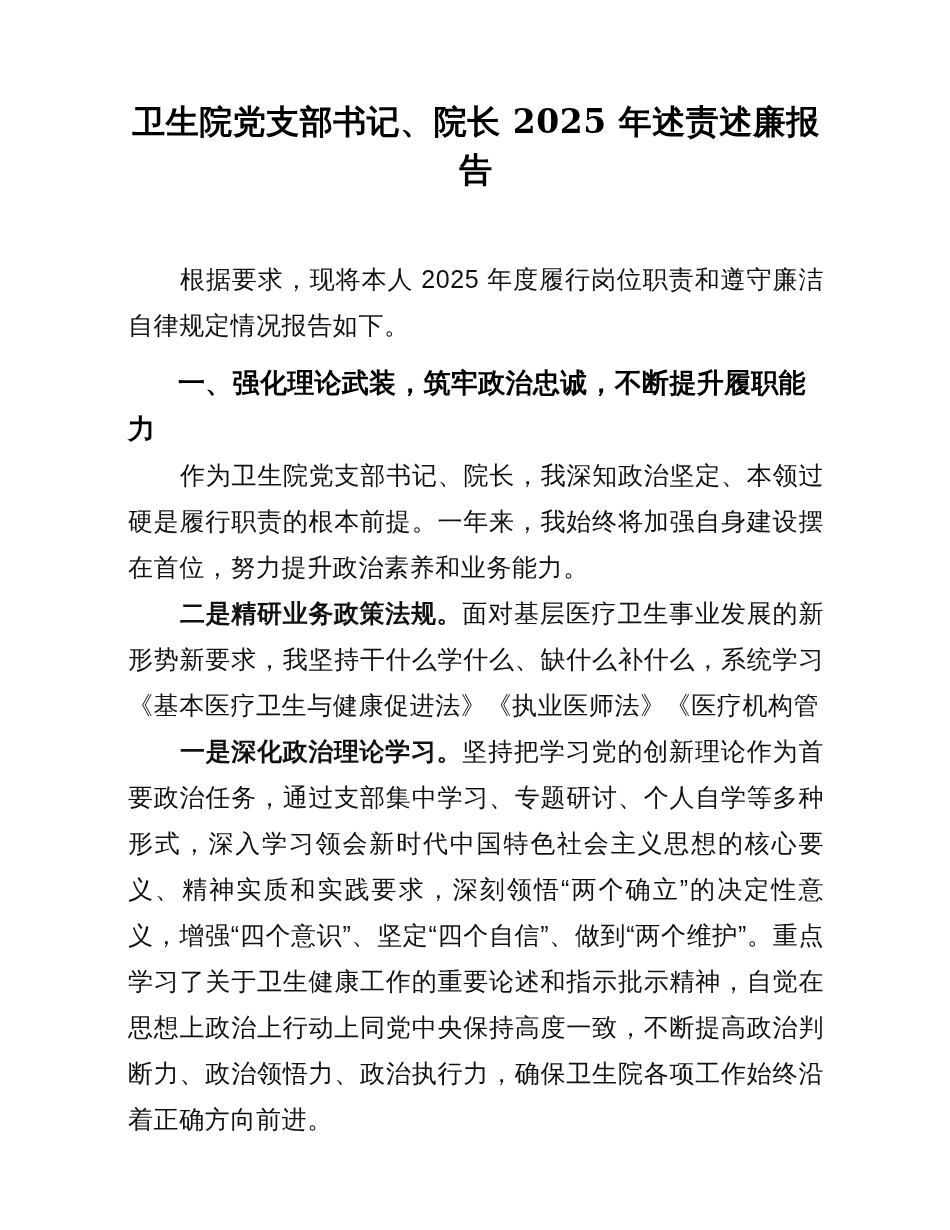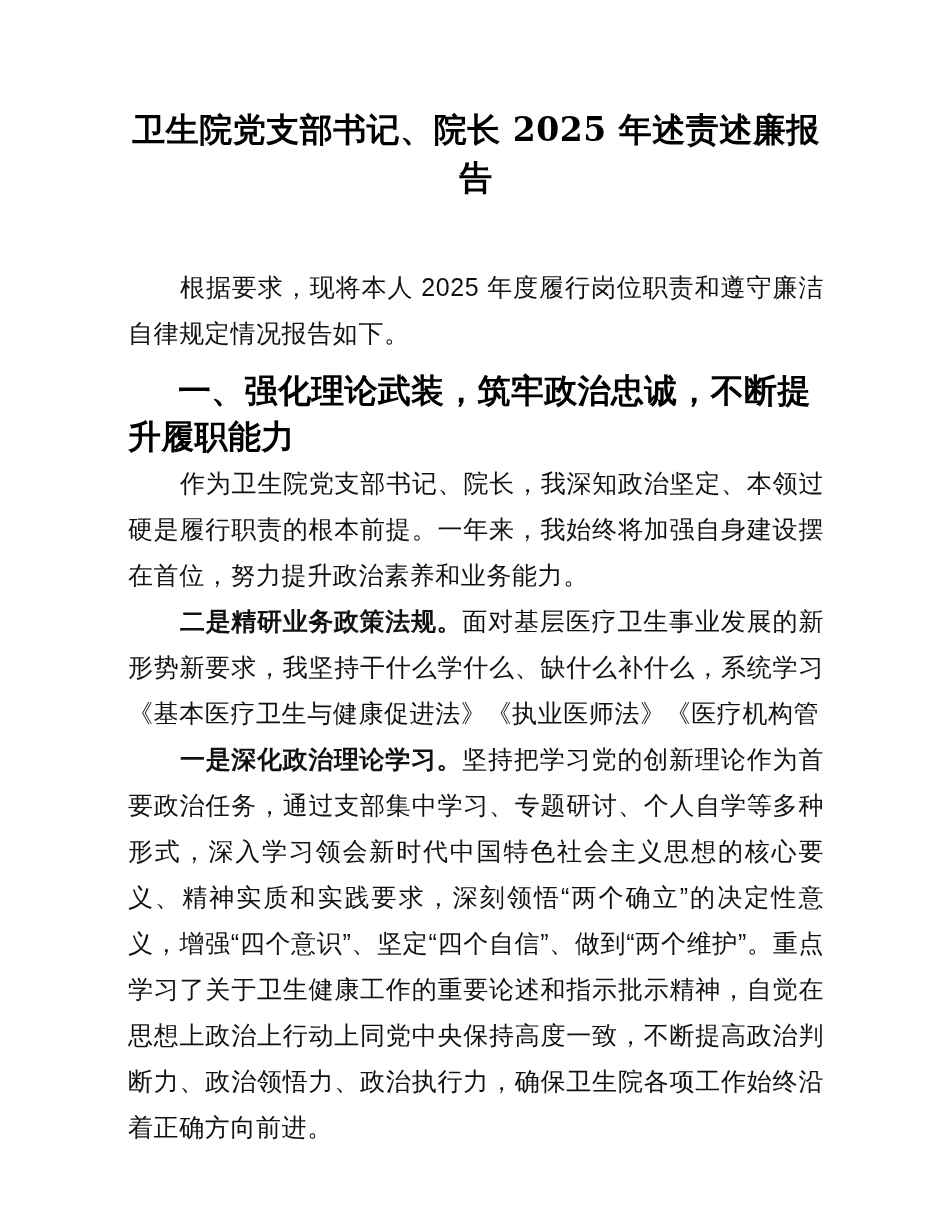--- a/index.html
+++ b/index.html
@@ -21,21 +21,21 @@
     width: 950px;
     height: 1230px;
     background: #ffffff;
     box-sizing: border-box;
     padding: 0;
   }
 
   .content {
     position: absolute;
     left: 128px;
-    top: 8px;
+    top: 0;
     width: 696px;
   }
 
   
   .doc-title {
     margin: 0;
     padding: 0;
     font-family: "DejaVu Serif", "Liberation Serif", serif;
     font-weight: 700;
     font-size: 33px;
@@ -46,21 +46,21 @@
     padding-top: 98px;
     word-break: break-all;
   }
 
   
   .section-heading {
     margin: 0;
     padding: 0;
     font-family: "DejaVu Sans", "Liberation Sans", sans-serif;
     font-weight: 700;
-    font-size: 33px;
+    font-size: 27px;
     line-height: 46px;
     text-indent: 50px;
     letter-spacing: 0.3px;
     color: #000000;
     word-break: break-all;
   }
 
   
   .body-para {
     margin: 0;

